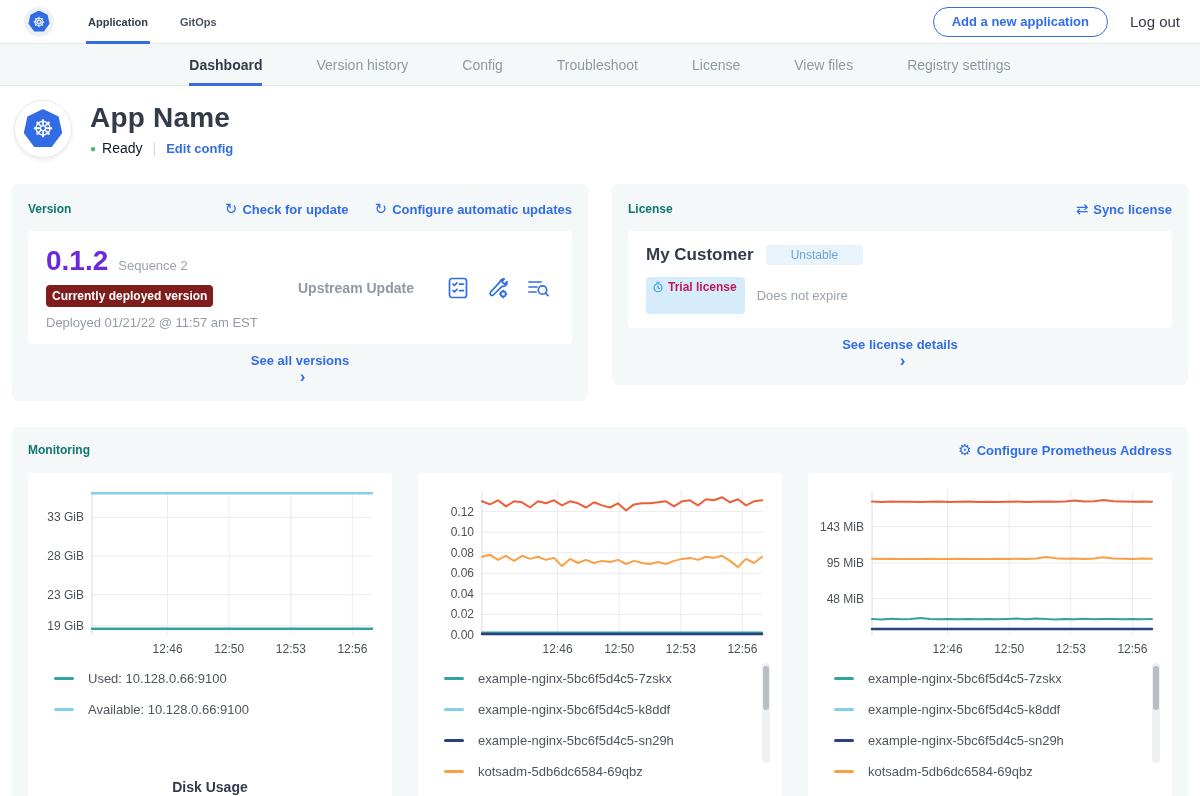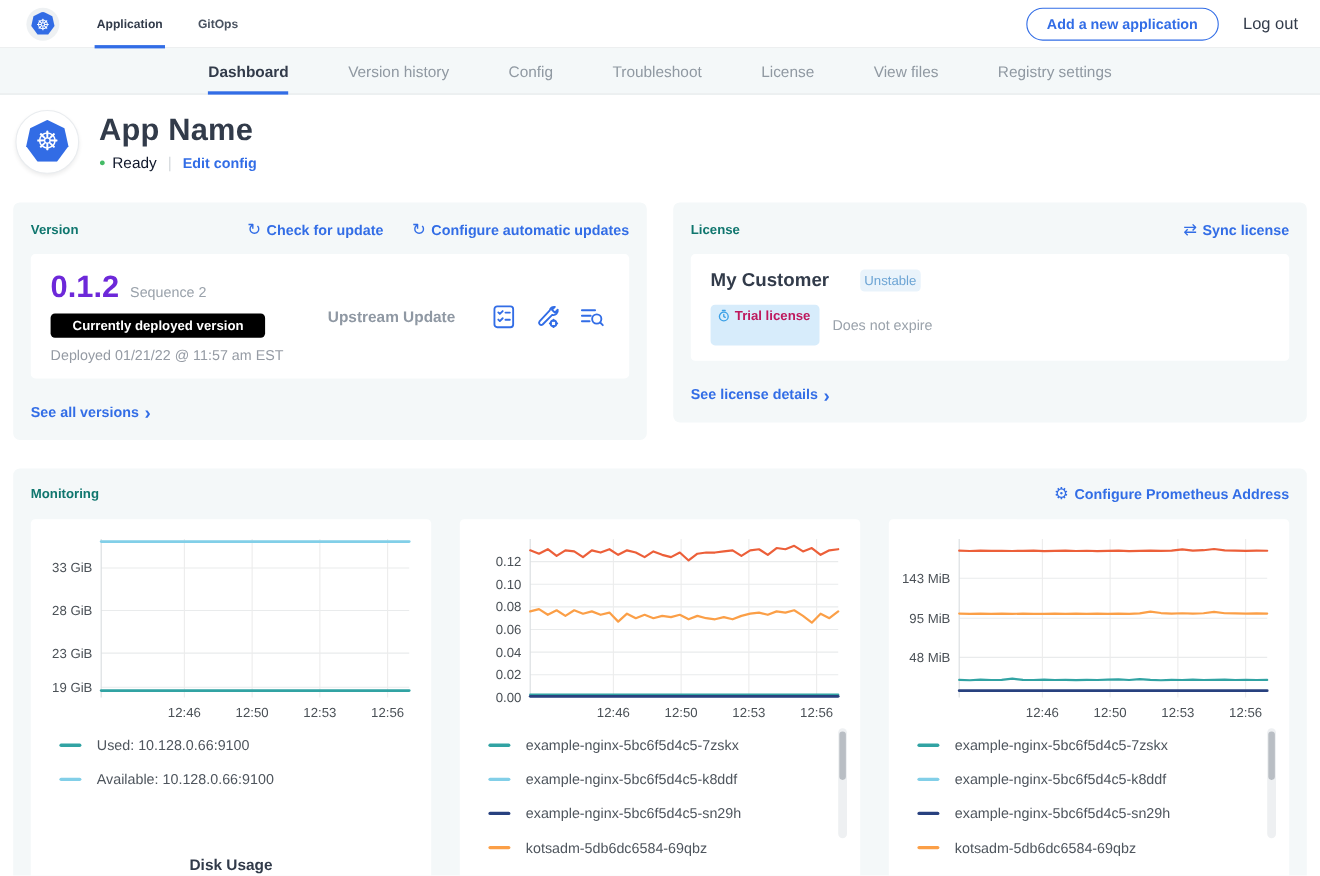--- a/index.html
+++ b/index.html
@@ -58,33 +58,33 @@
   .panel-head { display:flex; align-items:center; }
   .panel-title { font-size:12px; font-weight:bold; color:#0f766e; }
   .panel-links { margin-left:auto; display:flex; gap:26px; align-items:center; }
   .inner-card { background:#fff; border-radius:4px; margin-top:13px; padding:14px 18px; }
 
   .version-flex { display:flex; align-items:center; }
   .ver-left { min-width:230px; }
   .ver-number-row { display:flex; align-items:baseline; }
   .ver-number { font-size:28px; font-weight:bold; color:#6d28d9; }
   .ver-seq { font-size:13px; color:#9aa2ab; margin-left:10px; }
-  .deployed-badge { display:inline-block; margin-top:8px; background:#000000; color:#fff;
-    font-size:12px; font-weight:bold; padding:4px 20px; border-radius:4px; }
+  .deployed-badge { display:inline-block; margin-top:8px; background:#7f1d1d; color:#fff;
+    font-size:12px; font-weight:bold; padding:4px 6px; border-radius:4px; }
   .deployed-at { margin-top:8px; font-size:13px; color:#959ba4; }
   .ver-source { flex:1; text-align:left; padding-left:22px; font-size:14px; font-weight:bold; color:#8f98a3; }
   .ver-actions { display:flex; gap:16px; align-items:center; padding-right:4px; }
   .icon-btn { width:24px; height:24px; cursor:pointer; display:inline-flex; }
-  .see-link { margin-top:23px; display:flex; align-items:flex-start; }
+  .see-link { margin-top:9px; display:flex; align-items:center;flex-direction:column; }
   .see-link .chev { font-size:17px; margin-left:5px; font-weight:bold; color:#326de6; line-height:1; }
 
   .cust-row { display:flex; align-items:center; }
   .cust-name { font-size:17px; font-weight:bold; color:#323b4a; }
-  .badge-unstable { margin-left:28px; background:#e9f3fb; color:#6ca4d4; font-size:12px;
-    padding:3px 4px; border-radius:4px; }
+  .badge-unstable { margin-left:12px; background:#e9f3fb; color:#6ca4d4; font-size:12px;
+    padding:3px 25px; border-radius:4px; }
   .lic-row2 { display:flex; align-items:center; margin-top:12px; }
   .badge-trial { background:#d7ecfb; color:#be185d; font-size:12px; font-weight:bold;
     padding:3px 8px 20px 6px; border-radius:4px; display:inline-flex; align-items:center; gap:4px; }
   .lic-expiry { margin-left:12px; font-size:13px; color:#9aa2ab; }
 
   
   .monitoring { margin:26px 12px 0 12px; background:#f4f8f9; border-radius:6px;
     padding:14px 16px 16px 16px; }
   .charts-row { display:flex; gap:26px; margin-top:14px; }
   .chart-card { flex:1; background:#fff; border-radius:4px; padding:10px 10px 12px 10px;

